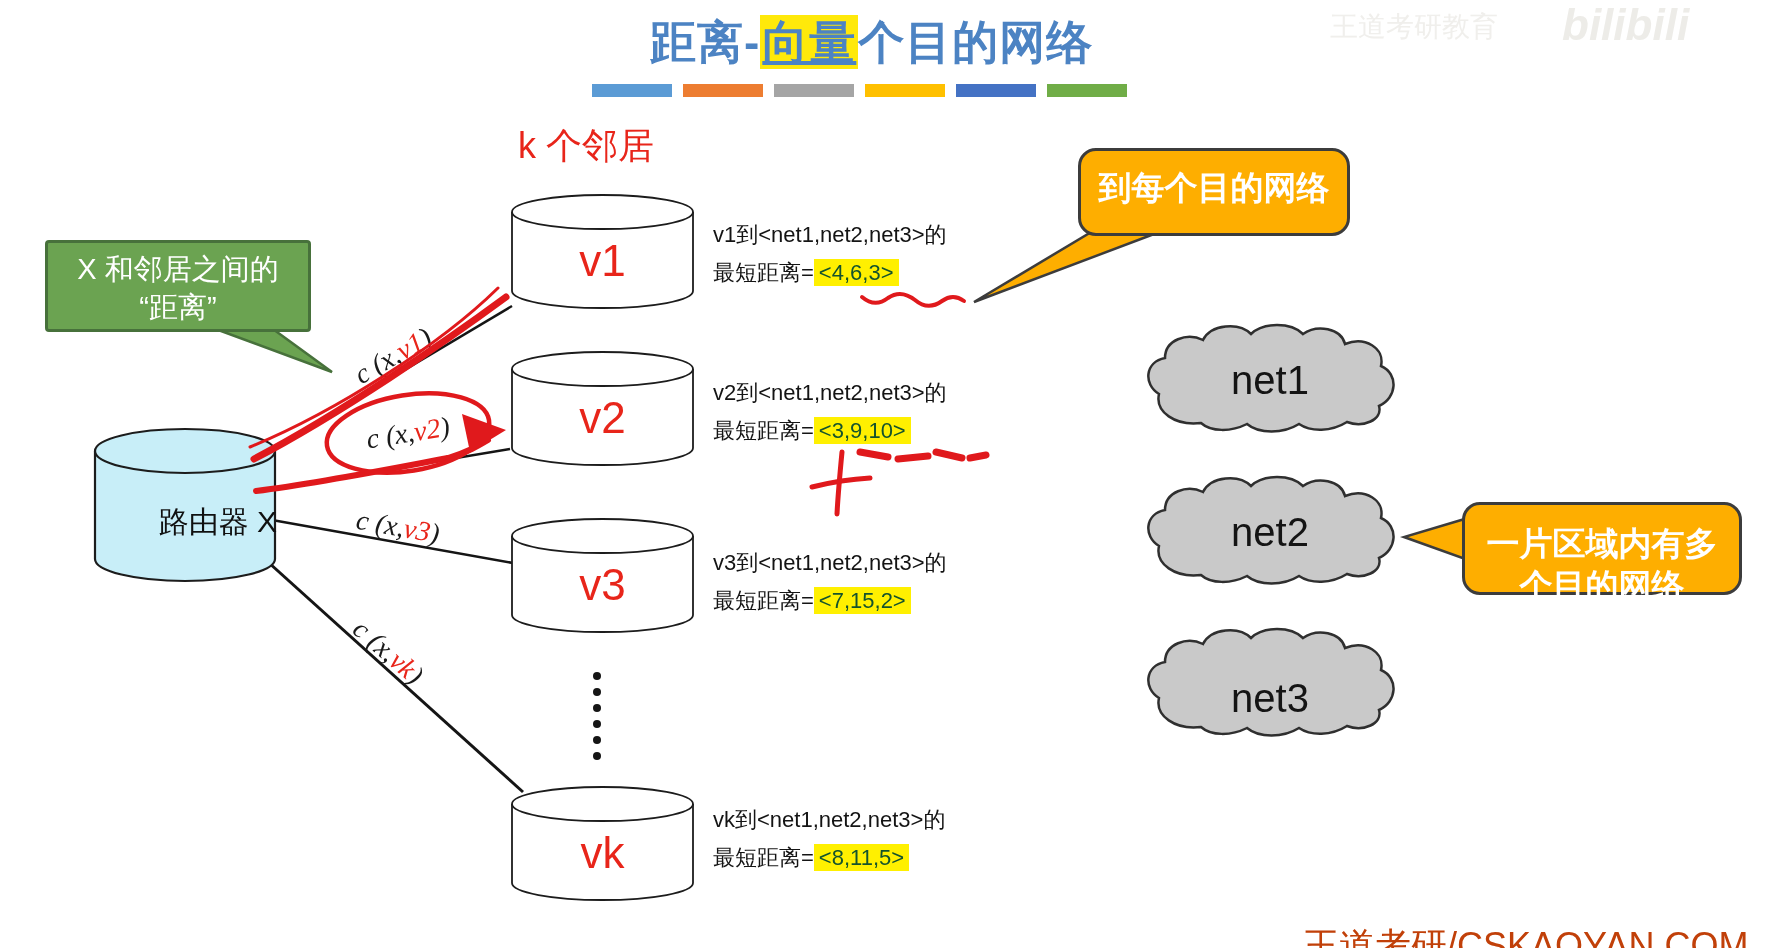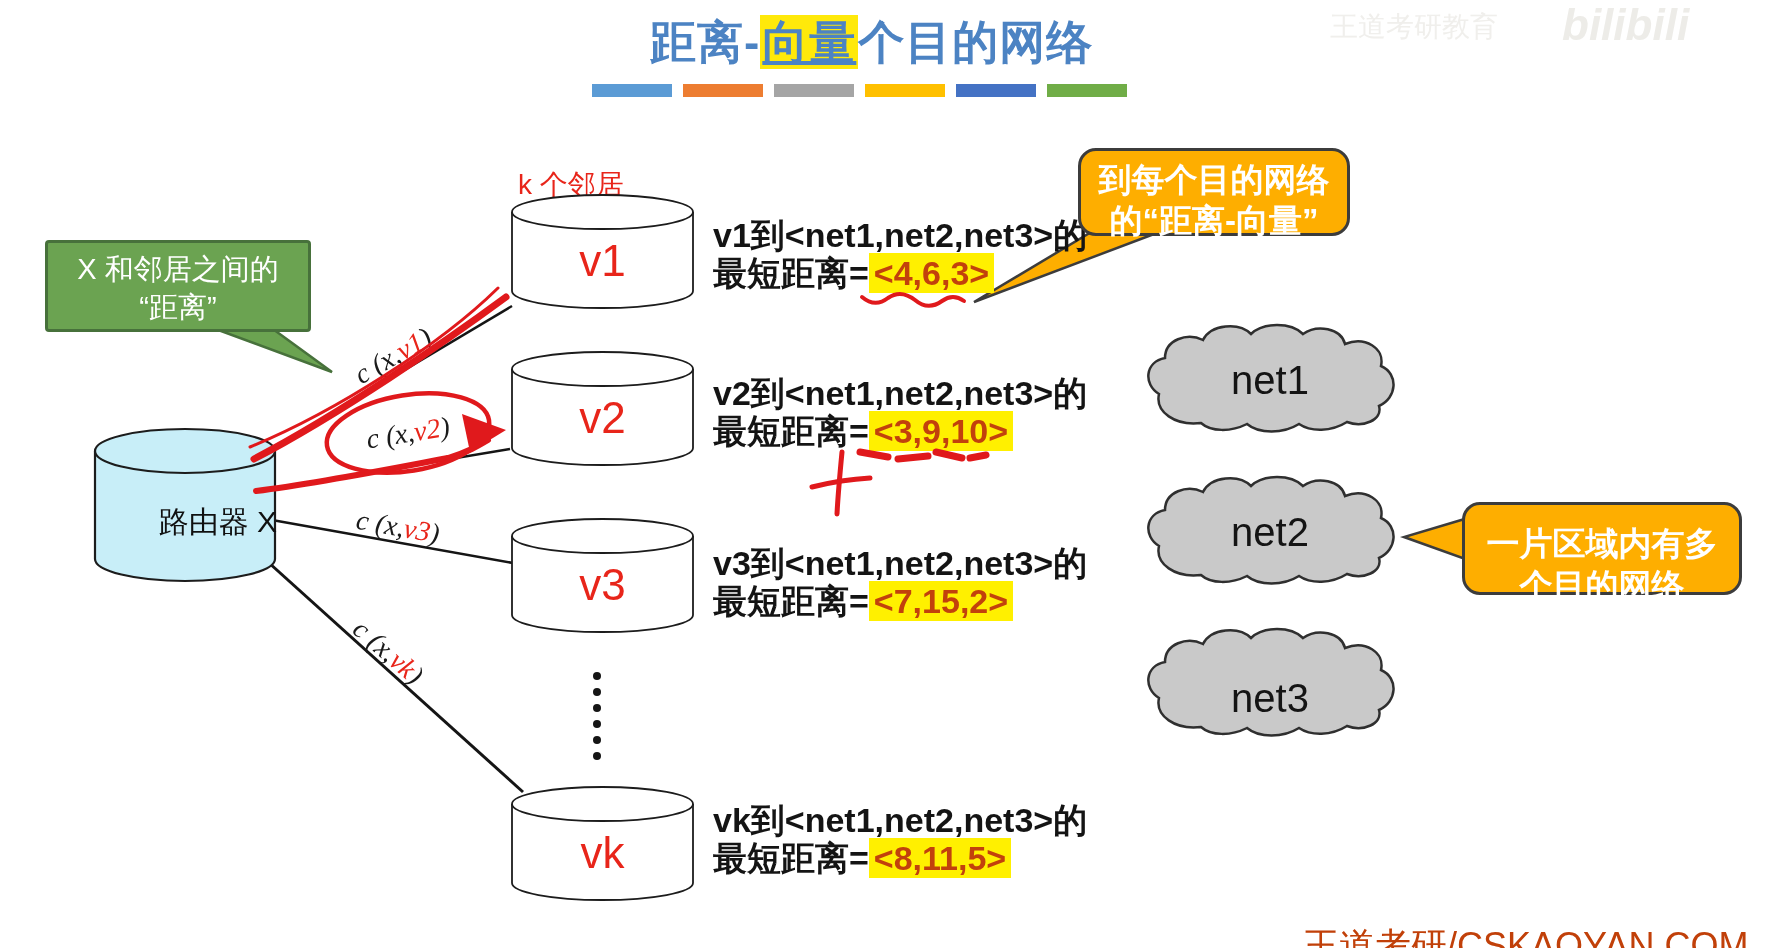--- a/index.html
+++ b/index.html
@@ -11,45 +11,45 @@
   .abs { position:absolute; }
   .layer { position:absolute; left:0; top:0; width:1772px; height:948px; pointer-events:none; }
 
   
   .title { left:650px; top:12px; font-size:46px; font-weight:bold; color:#4c83c3; letter-spacing:1px; white-space:nowrap; }
   .title .hl { background:#ffe90a; padding:1px 2px;text-decoration:underline; }
 
   .bars { left:592px; top:84px; display:flex; gap:11px; }
   .bar { width:80px; height:13px; }
 
-  .kn { left:518px; top:122px; font-size:28px; color:#e8251a; white-space:nowrap;margin-top:44px; }
+  .kn { left:518px; top:122px; font-size:36px; color:#e8251a; white-space:nowrap; }
 
   
   .callout { position:absolute; color:#ffffff; text-align:center; box-sizing:border-box; }
   .co-green { left:45px; top:240px; width:266px; height:92px; background:#6ba351; border:3px solid #47713b;
               border-radius:4px; font-size:29px; line-height:38px; padding-top:7px; }
   .co-orange1 { left:1078px; top:148px; width:272px; height:88px; background:#feae00; border:3px solid #3c3c3c;
-              border-radius:18px; font-size:33px; font-weight:bold; line-height:41px; padding-top:8px; }
+              border-radius:18px; font-size:33px; font-weight:bold; line-height:41px; padding-top:16px; }
   .co-orange2 { left:1462px; top:502px; width:280px; height:93px; background:#feae00; border:3px solid #3c3c3c;
               border-radius:18px; font-size:33px; font-weight:bold; line-height:42px; padding-top:18px; }
 
   
   .cyl { position:absolute; width:185px; height:118px; }
   .cyl-router { position:absolute; left:93px; top:427px; width:184px; height:158px; }
   .cyl-label { position:absolute; width:185px; text-align:center; font-size:44px; color:#e8251a; }
   .router-label { position:absolute; left:93px; top:502px; width:184px; text-align:right; font-size:30px; color:#101010; white-space:nowrap; }
 
   
   .cost { position:absolute; font-family:"Liberation Serif","DejaVu Serif",serif; font-style:italic;
           font-size:28px; color:#1a1a1a; white-space:nowrap; }
   .cost .rv { color:#e8251a; }
 
   
-  .dist { position:absolute; left:713px; width:500px; font-size:34px; line-height:38px; color:#141414; white-space:nowrap;font-weight:bold; }
-  .vec { background:#fff000; color:#c2410c; padding:1px 5px; }
+  .dist { position:absolute; left:713px; width:500px; font-size:22px; line-height:38px; color:#141414; white-space:nowrap; }
+  .vec { background:#fff000; color:#14532d; padding:1px 5px; }
 
   
   .cloud { position:absolute; width:270px; height:115px; }
   .cloud-label { position:absolute; width:270px; text-align:center; font-size:40px; color:#141414; }
 
   
   .wm-top { left:1330px; top:8px; font-size:28px; color:#f0efec; white-space:nowrap; }
   .wm-logo { left:1562px; top:0px; font-size:44px; font-weight:bold; font-style:italic; color:#edece8; }
   .wm-bottom { left:1303px; top:922px; font-size:36px; color:#c14009; white-space:nowrap; }
 </style>
@@ -166,21 +166,20 @@
 </svg>
 <div class="cloud-label" style="left:1135px;top:676px;">net3</div>
 
 <div class="callout co-green">
   <div>X 和邻居之间的</div>
   <div>“距离”</div>
 </div>
 
 <div class="callout co-orange1">
   <div>到每个目的网络</div>
-  <div>的“距离-向量”</div>
 </div>
 
 <div class="callout co-orange2">
   <div>一片区域内有多</div>
   <div>个目的网络</div>
 </div>
 
 <svg class="layer" viewBox="0 0 1772 948">
   <g stroke="#e0191c" fill="none" stroke-linecap="round">
     <path d="M254,459 C340,414 445,342 506,297" stroke-width="7"></path>

